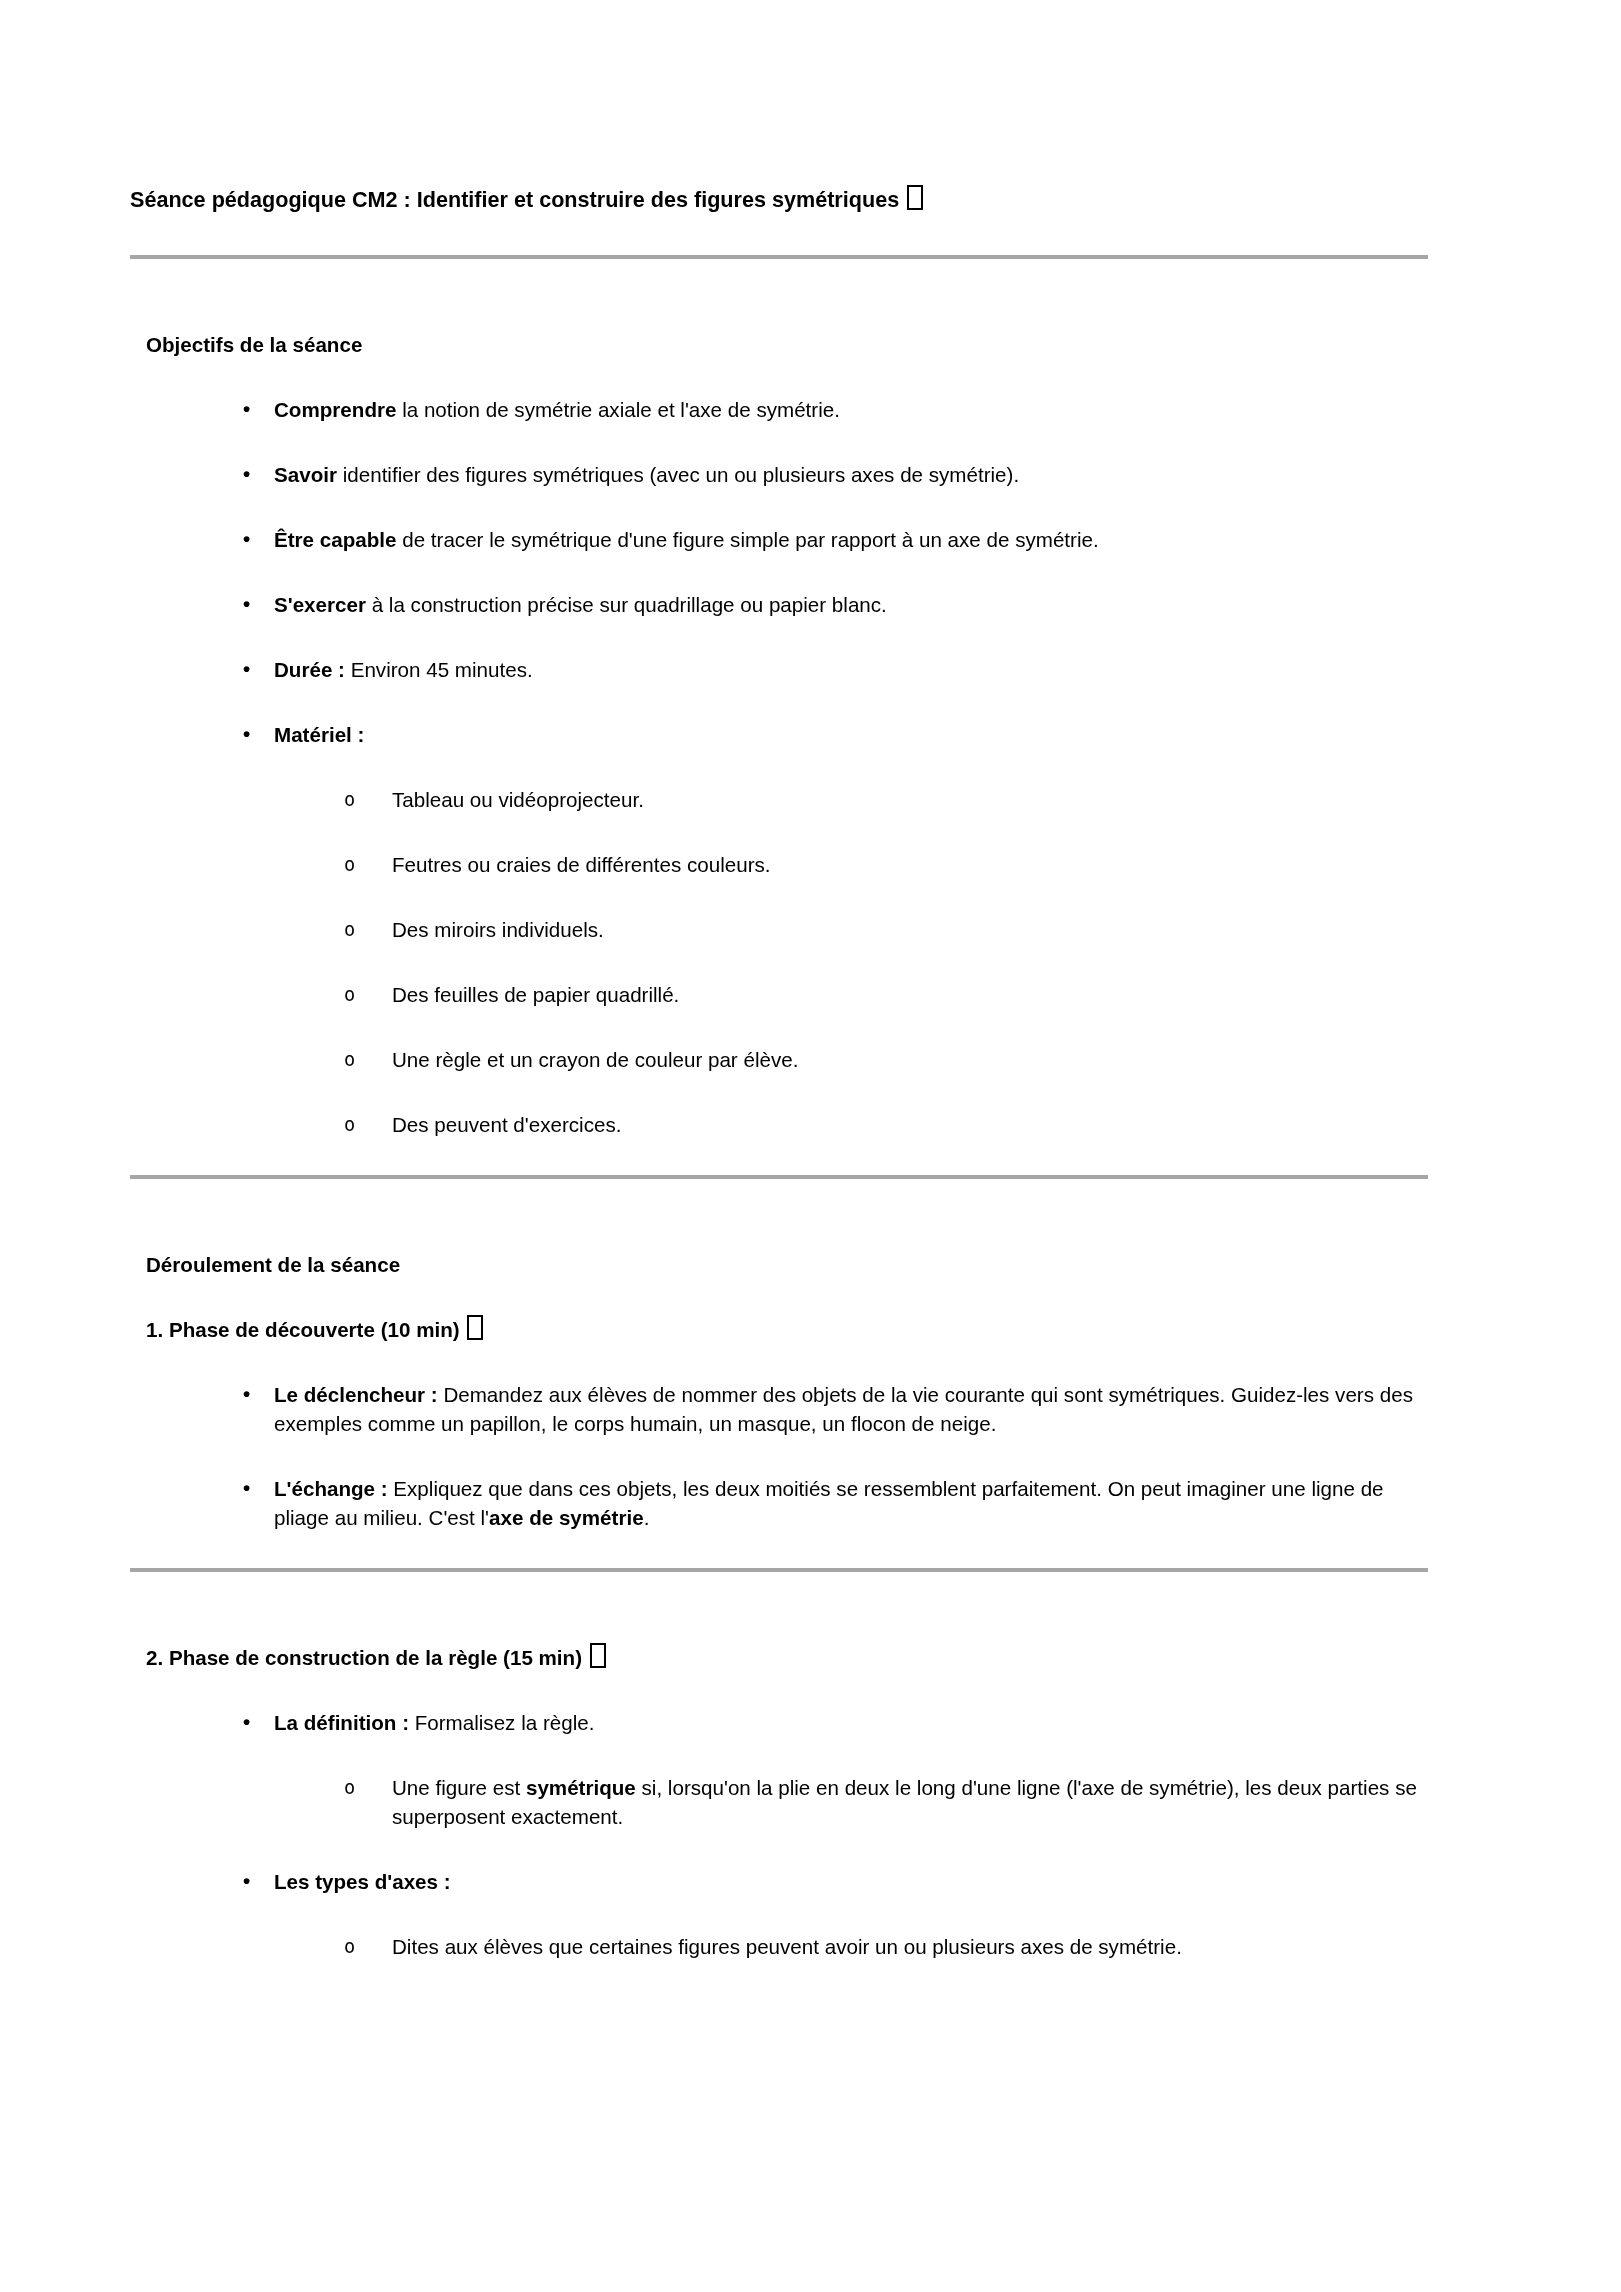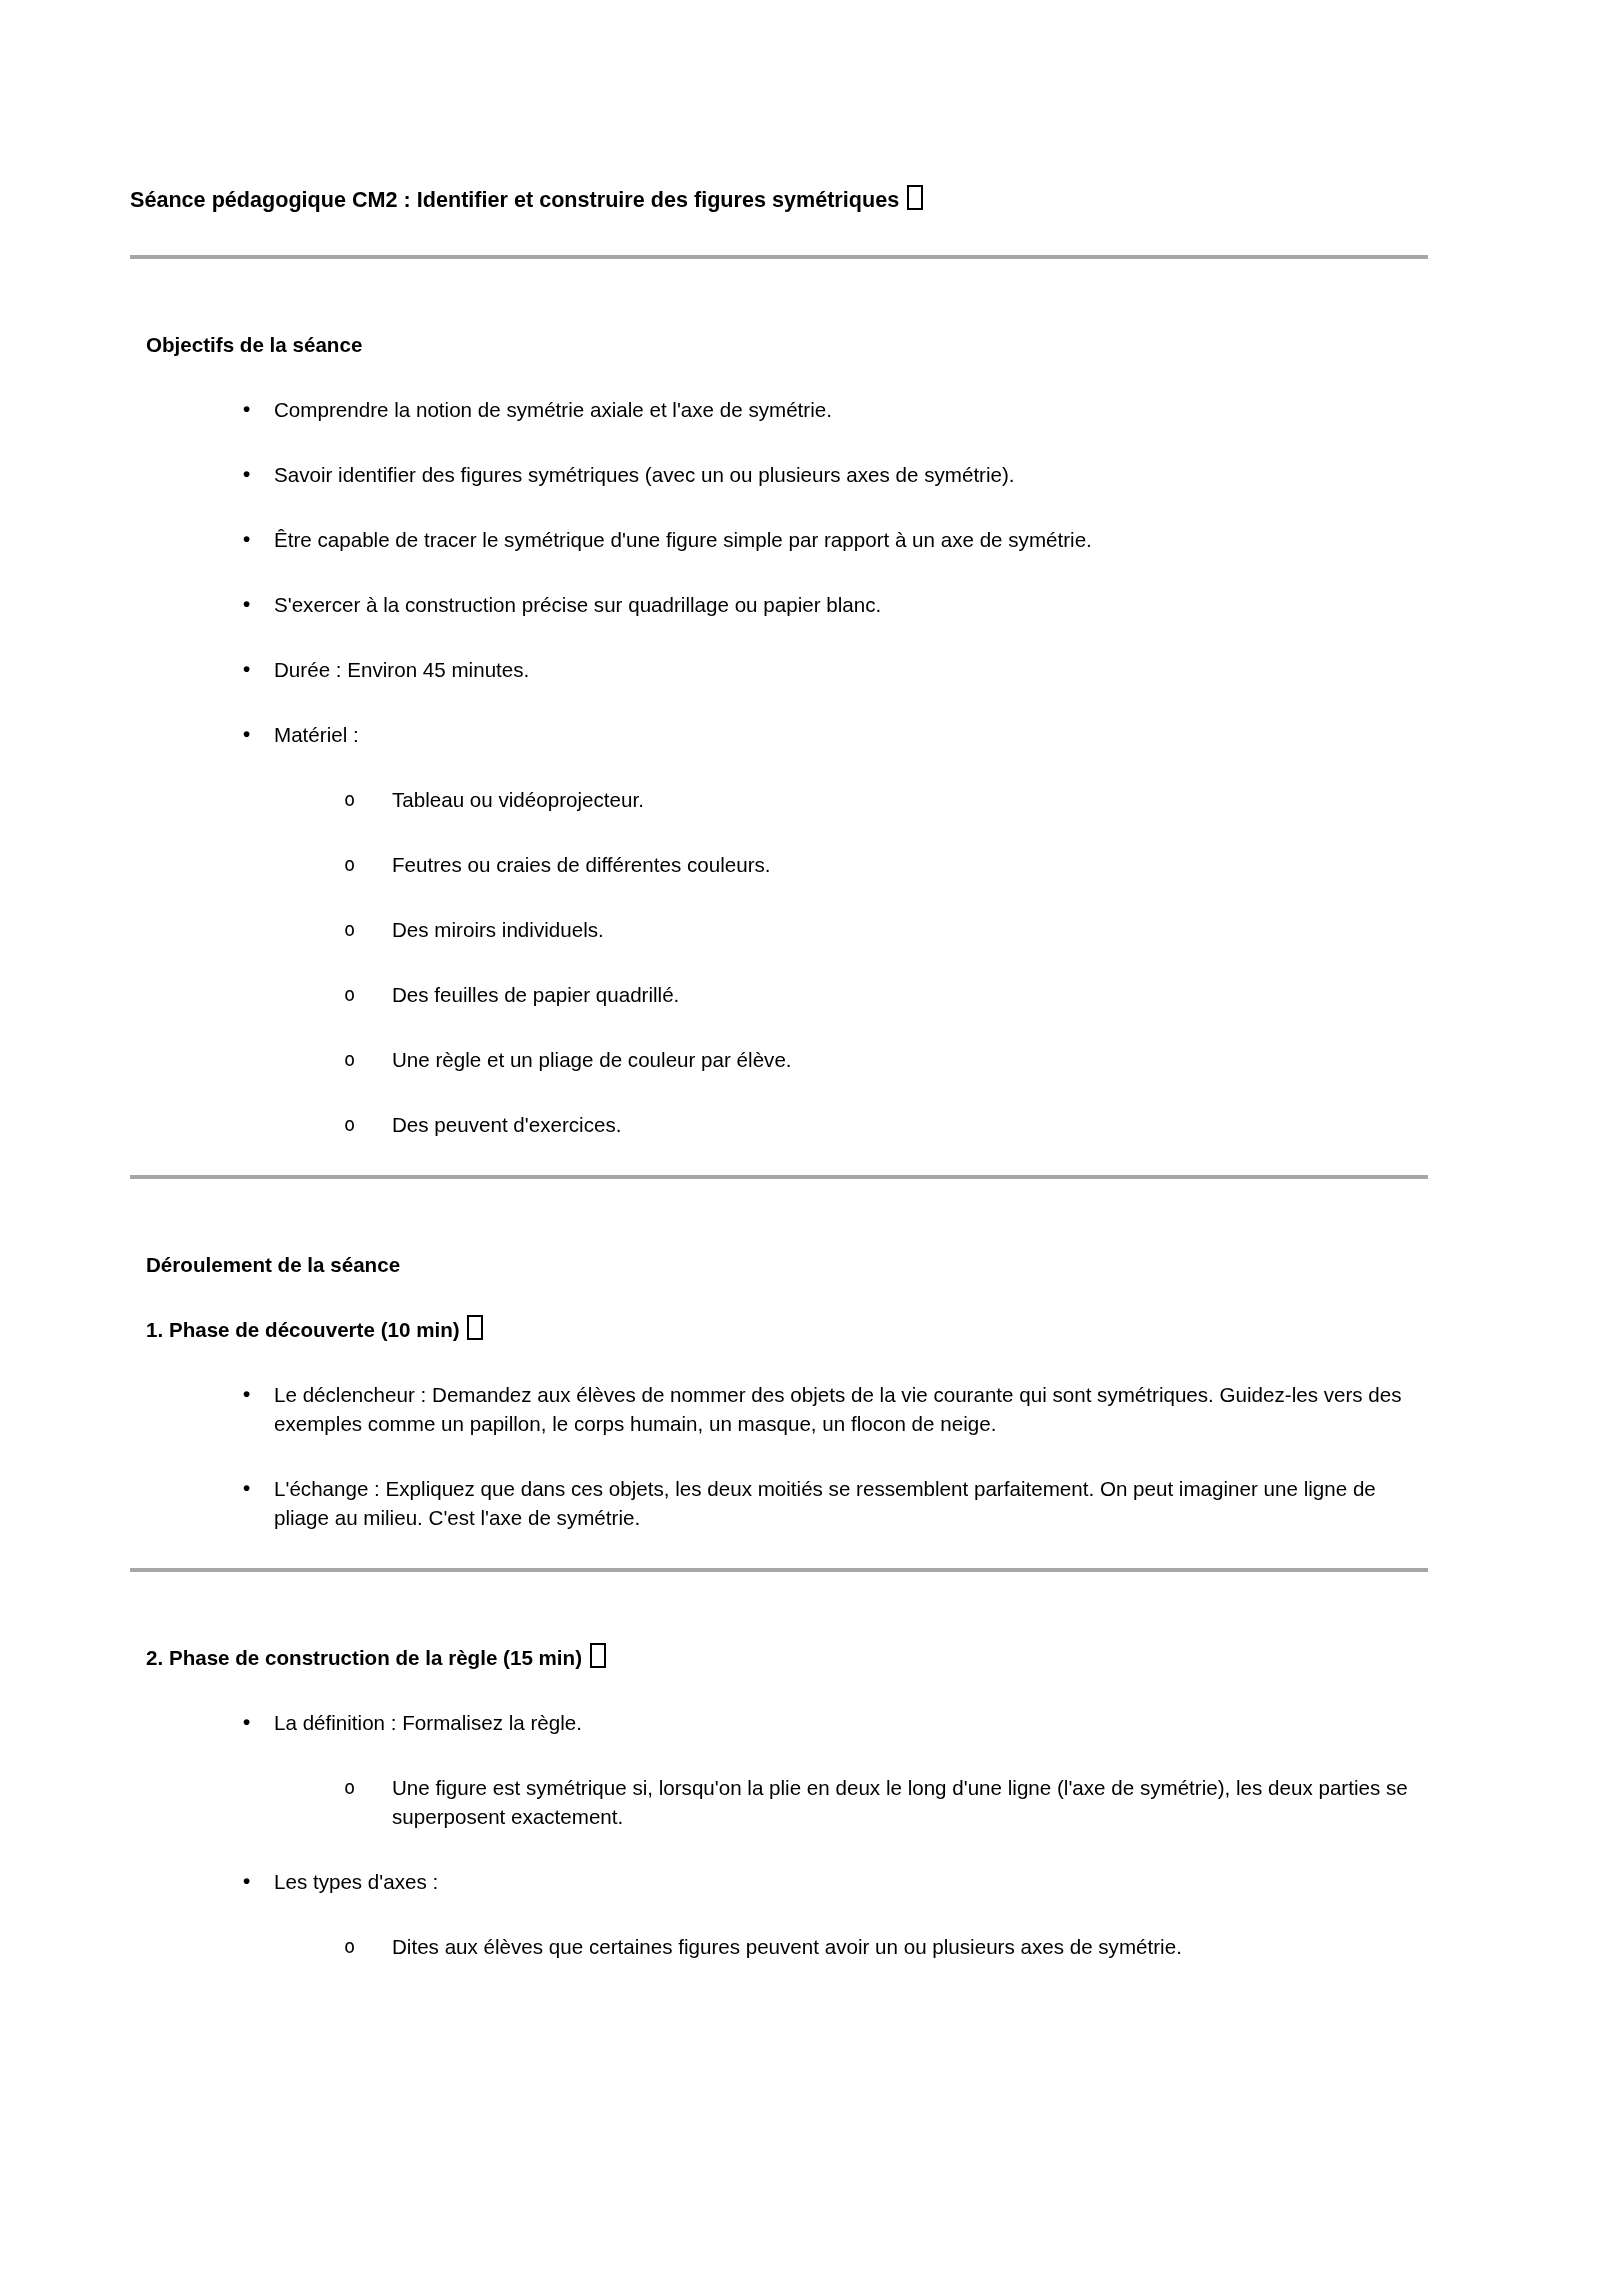--- a/index.html
+++ b/index.html
@@ -30,21 +30,21 @@
   .li1 > .marker{
     position:absolute;left:113px;top:-1px;
     font-size:20.6px;font-weight:700;
   }
   .li2{position:relative;padding-left:262px;}
   .li2 > .marker{
     position:absolute;left:214px;top:0;
     font-family:"DejaVu Sans Mono","Liberation Mono",monospace;
     font-size:18.6px;font-weight:400;
   }
-  .b{font-weight:400;}
+  .b{font-weight:700;}
   .rule{
     border:none;height:3.9px;background:#a6a6a6;
     margin:0 0 71px 0;
   }
   .tofu{
     display:inline-block;
     width:11.8px;height:20.6px;
     border:2px solid #000;
     margin-left:7.8px;
     vertical-align:-2.9px;
@@ -99,21 +99,21 @@
   <div class="li2">
     <span class="marker">o</span>
     <span>Des miroirs individuels.</span>
   </div>
   <div class="li2">
     <span class="marker">o</span>
     <span>Des feuilles de papier quadrillé.</span>
   </div>
   <div class="li2">
     <span class="marker">o</span>
-    <span>Une règle et un pliage de couleur par élève.</span>
+    <span>Une règle et un crayon de couleur par élève.</span>
   </div>
   <div class="li2">
     <span class="marker">o</span>
     <span>Des peuvent d'exercices.</span>
   </div>
 
   <hr class="rule">
 
   <div class="h">Déroulement de la séance</div>
 

